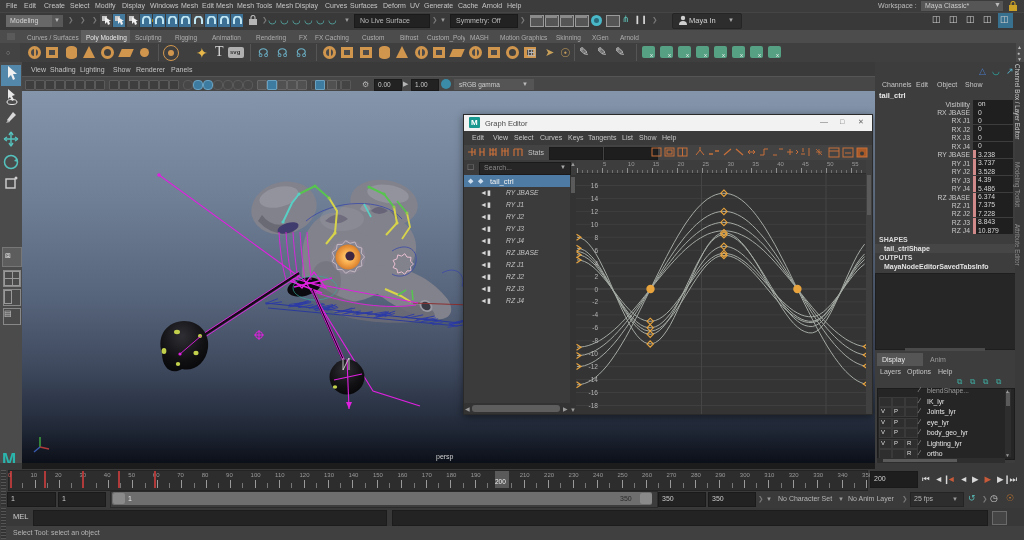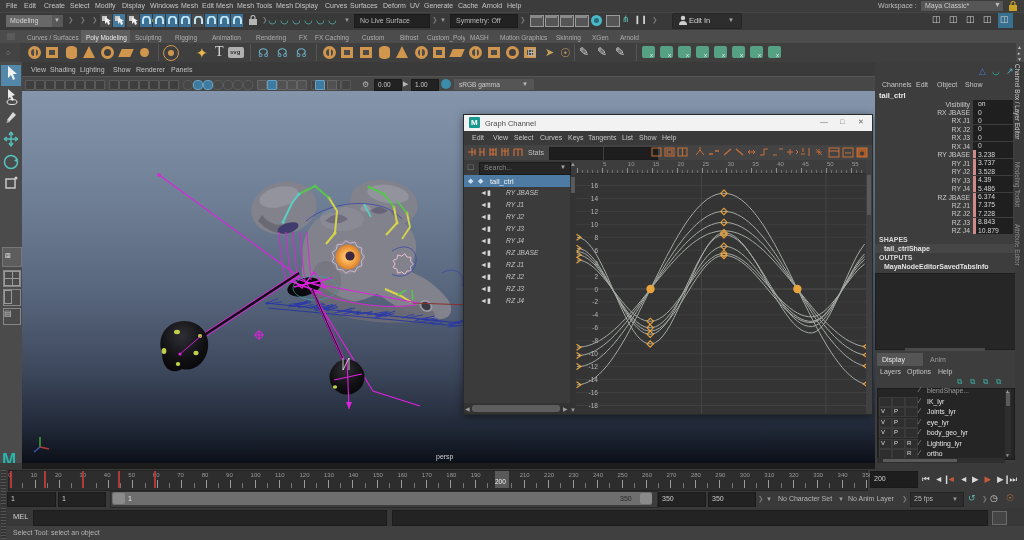--- a/index.html
+++ b/index.html
@@ -128,21 +128,21 @@
 <div class="abs" style="left:606px;top:15px;width:12px;height:10px;border:1px solid #9a9a9a;background:#555;"></div>
 <div class="tx" style="left:622px;top:14px;font-size:9px;color:#5fc0b8;">⋔</div>
 <div class="tx" style="left:634px;top:15px;font-size:8px;color:#d8d8d8;font-weight:bold;">❙❙</div>
 <div class="sep" style="left:652px;top:16px;">❯</div>
 <div class="sep" style="left:672px;top:16px;">❯</div>
 <div class="abs" style="left:672px;top:13px;width:68px;height:14px;background:#2d2d2d;border:1px solid #252525;border-radius:2px;"></div>
 <svg class="abs" style="left:678px;top:15px;" width="10" height="11">
       <circle cx="5" cy="3" r="2.2" fill="#cfcfcf"></circle>
       <path d="M1,10 A4,4 0 0 1 9,10 Z" fill="#cfcfcf"></path>
     </svg>
-<div class="tx" style="left:689px;top:16px;font-size:7.5px;color:#d2d2d2;">Edit In</div>
+<div class="tx" style="left:689px;top:16px;font-size:7.5px;color:#d2d2d2;">Maya In</div>
 <div class="tx" style="left:728px;top:17px;font-size:6px;color:#aaa;">▼</div>
 <div class="abs" style="left:930px;top:13px;width:15px;height:15px;background:transparent;"></div>
 <div class="tx" style="left:932px;top:14px;font-size:9px;color:#d0d0d0;">◫</div>
 <div class="abs" style="left:947px;top:13px;width:15px;height:15px;background:transparent;"></div>
 <div class="tx" style="left:949px;top:14px;font-size:9px;color:#d0d0d0;">◫</div>
 <div class="abs" style="left:964px;top:13px;width:15px;height:15px;background:transparent;"></div>
 <div class="tx" style="left:966px;top:14px;font-size:9px;color:#d0d0d0;">◫</div>
 <div class="abs" style="left:981px;top:13px;width:15px;height:15px;background:transparent;"></div>
 <div class="tx" style="left:983px;top:14px;font-size:9px;color:#d0d0d0;">◫</div>
 <div class="abs" style="left:998px;top:13px;width:15px;height:15px;background:#38708f;"></div>
@@ -504,21 +504,21 @@
 <line x1="237" y1="239" x2="237" y2="249" stroke="#e020e0" stroke-width="1"></line>
 <line x1="18" y1="356" x2="18" y2="346" stroke="#3fae3f" stroke-width="1.4"></line>
 <line x1="18" y1="356" x2="27" y2="358" stroke="#b03a3a" stroke-width="1.4"></line>
 <line x1="18" y1="356" x2="12" y2="361" stroke="#3a5ab0" stroke-width="1.4"></line>
 <text x="414" y="368" font-size="7" fill="#d0d0d0" font-family="Liberation Sans,sans-serif">persp</text>
 </svg>
 <div class="abs" style="left:463px;top:114px;width:408px;height:299px;background:#3a3a3a;box-shadow:0 2px 8px rgba(0,0,0,0.45);border:1px solid #2a2a2a;">
 <div class="abs" style="left:0;top:0;width:408px;height:16px;background:#f2f2f2;"></div>
 <div class="abs" style="left:5px;top:2px;width:11px;height:11px;background:#18988f;border-radius:1px;"></div>
 <div class="tx" style="left:7px;top:3px;font-size:8px;color:#fff;font-weight:bold;">M</div>
-<div class="tx" style="left:21px;top:3.5px;font-size:7.5px;color:#4a4a4a;">Graph Channel</div>
+<div class="tx" style="left:21px;top:3.5px;font-size:7.5px;color:#4a4a4a;">Graph Editor</div>
 <div class="tx" style="left:356px;top:2px;font-size:8px;color:#666;">—</div>
 <div class="tx" style="left:376px;top:3px;font-size:7px;color:#666;">□</div>
 <div class="tx" style="left:394px;top:3px;font-size:7px;color:#666;">✕</div>
 <div class="abs" style="left:0;top:16px;width:408px;height:14px;background:#3a3a3a;"></div>
 <div class="tx" style="left:8px;top:19px;font-size:7px;color:#c6c6c6;">Edit</div>
 <div class="tx" style="left:29px;top:19px;font-size:7px;color:#c6c6c6;">View</div>
 <div class="tx" style="left:50px;top:19px;font-size:7px;color:#c6c6c6;">Select</div>
 <div class="tx" style="left:76px;top:19px;font-size:7px;color:#c6c6c6;">Curves</div>
 <div class="tx" style="left:104px;top:19px;font-size:7px;color:#c6c6c6;">Keys</div>
 <div class="tx" style="left:124px;top:19px;font-size:7px;color:#c6c6c6;">Tangents</div>

